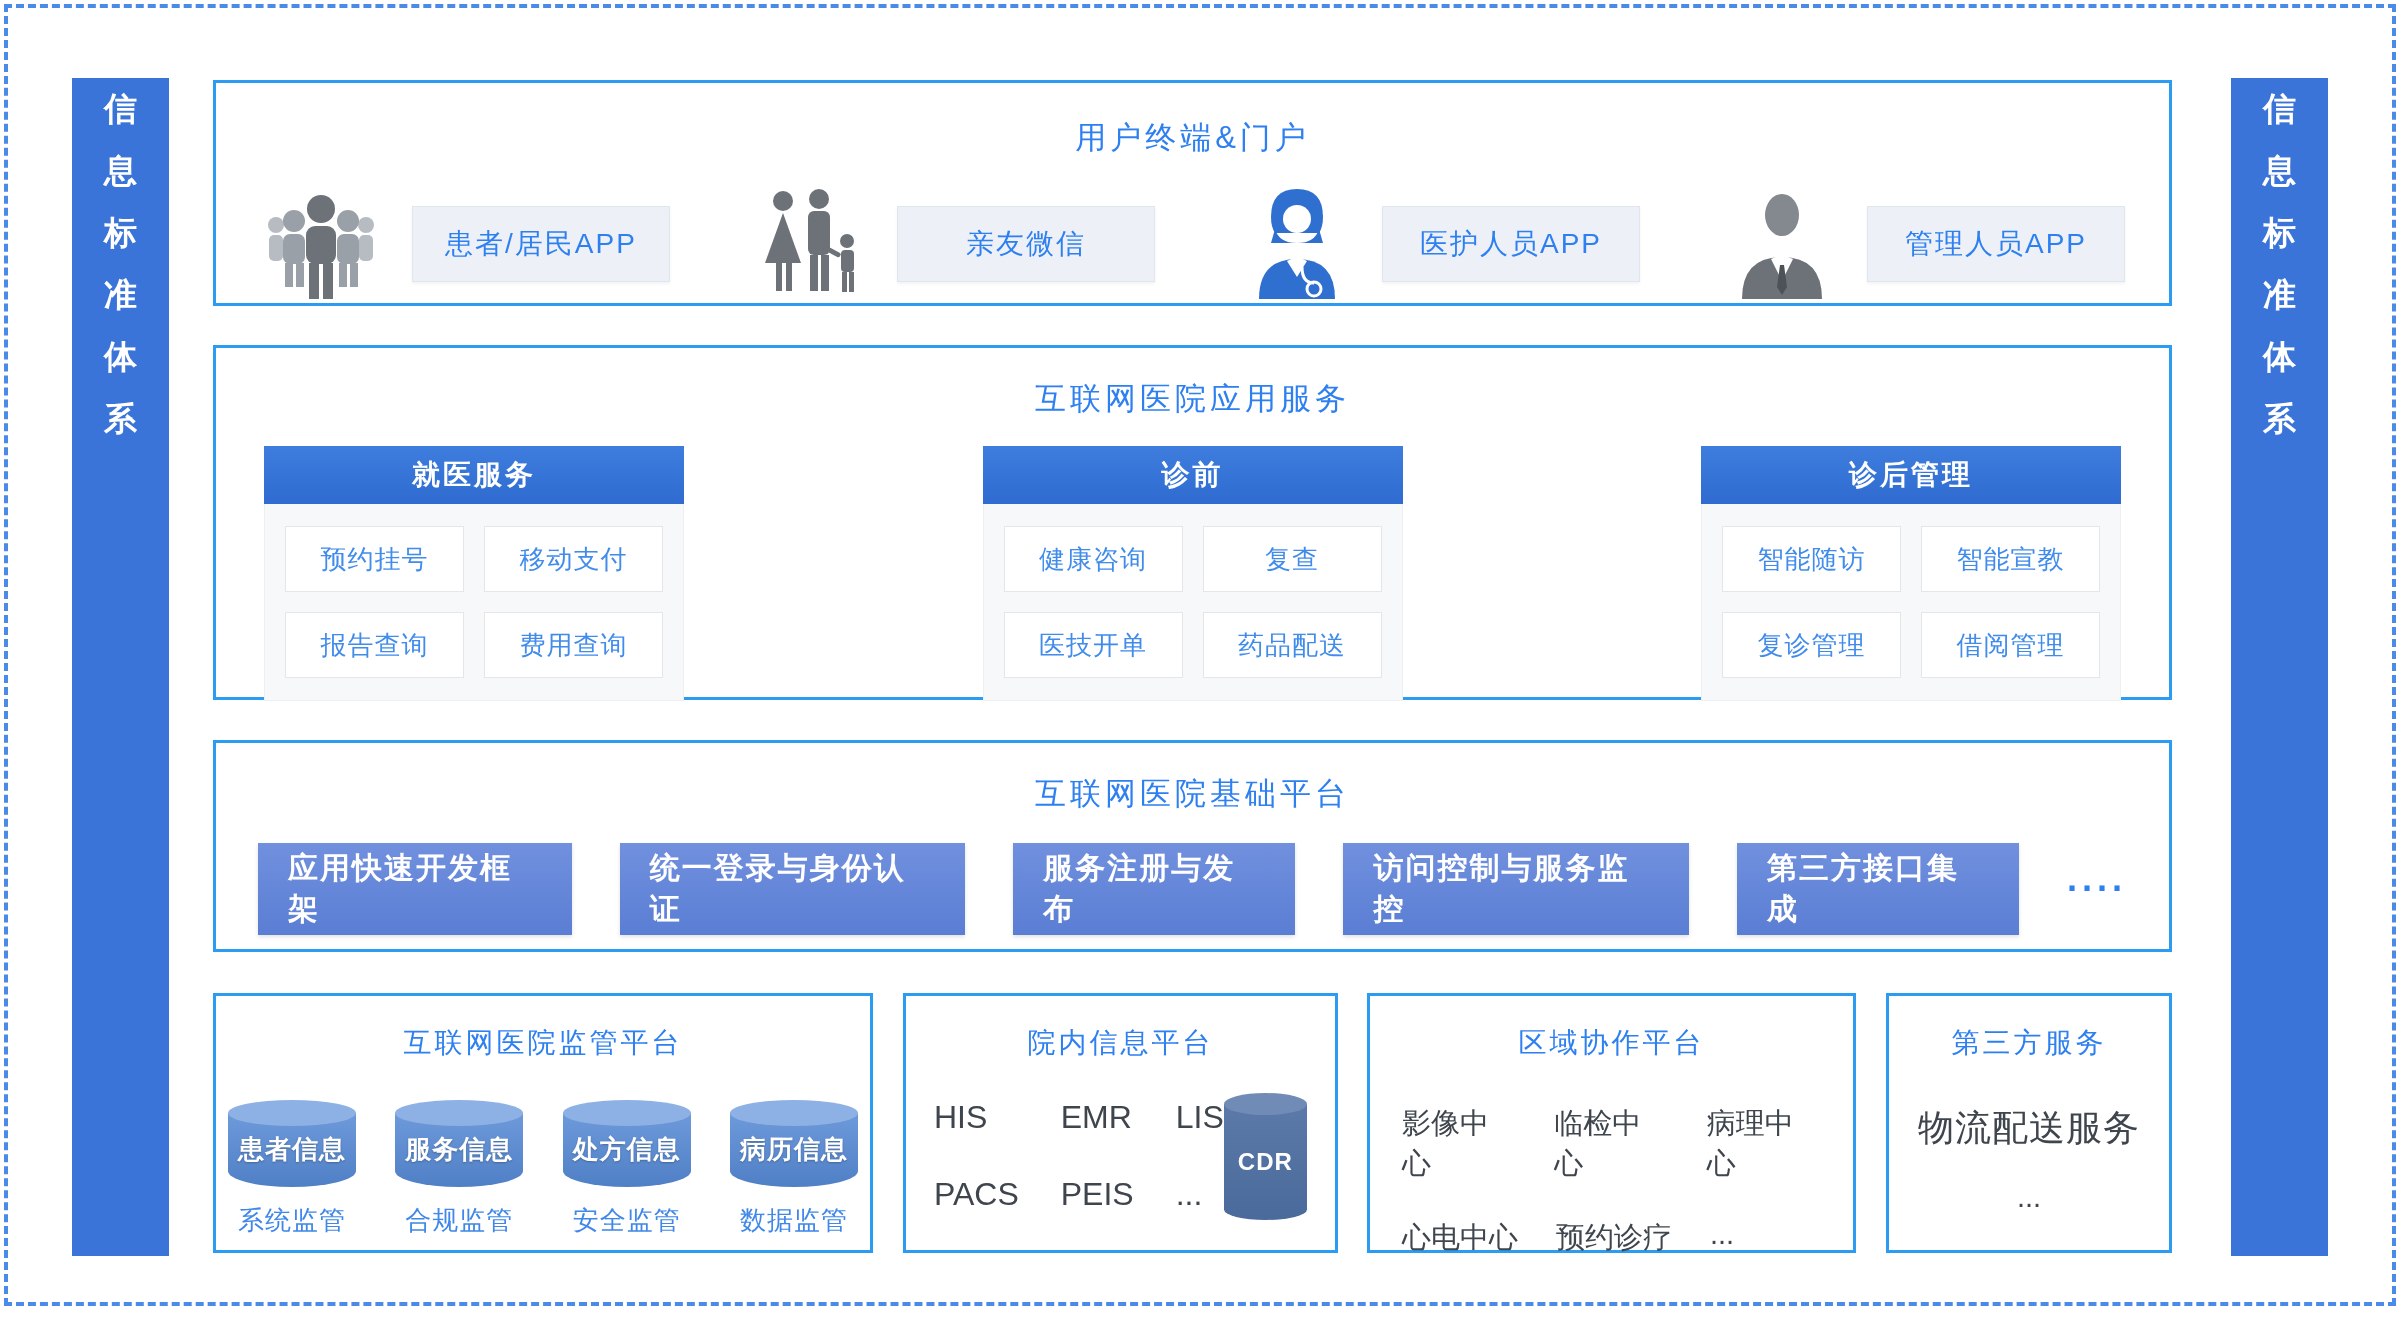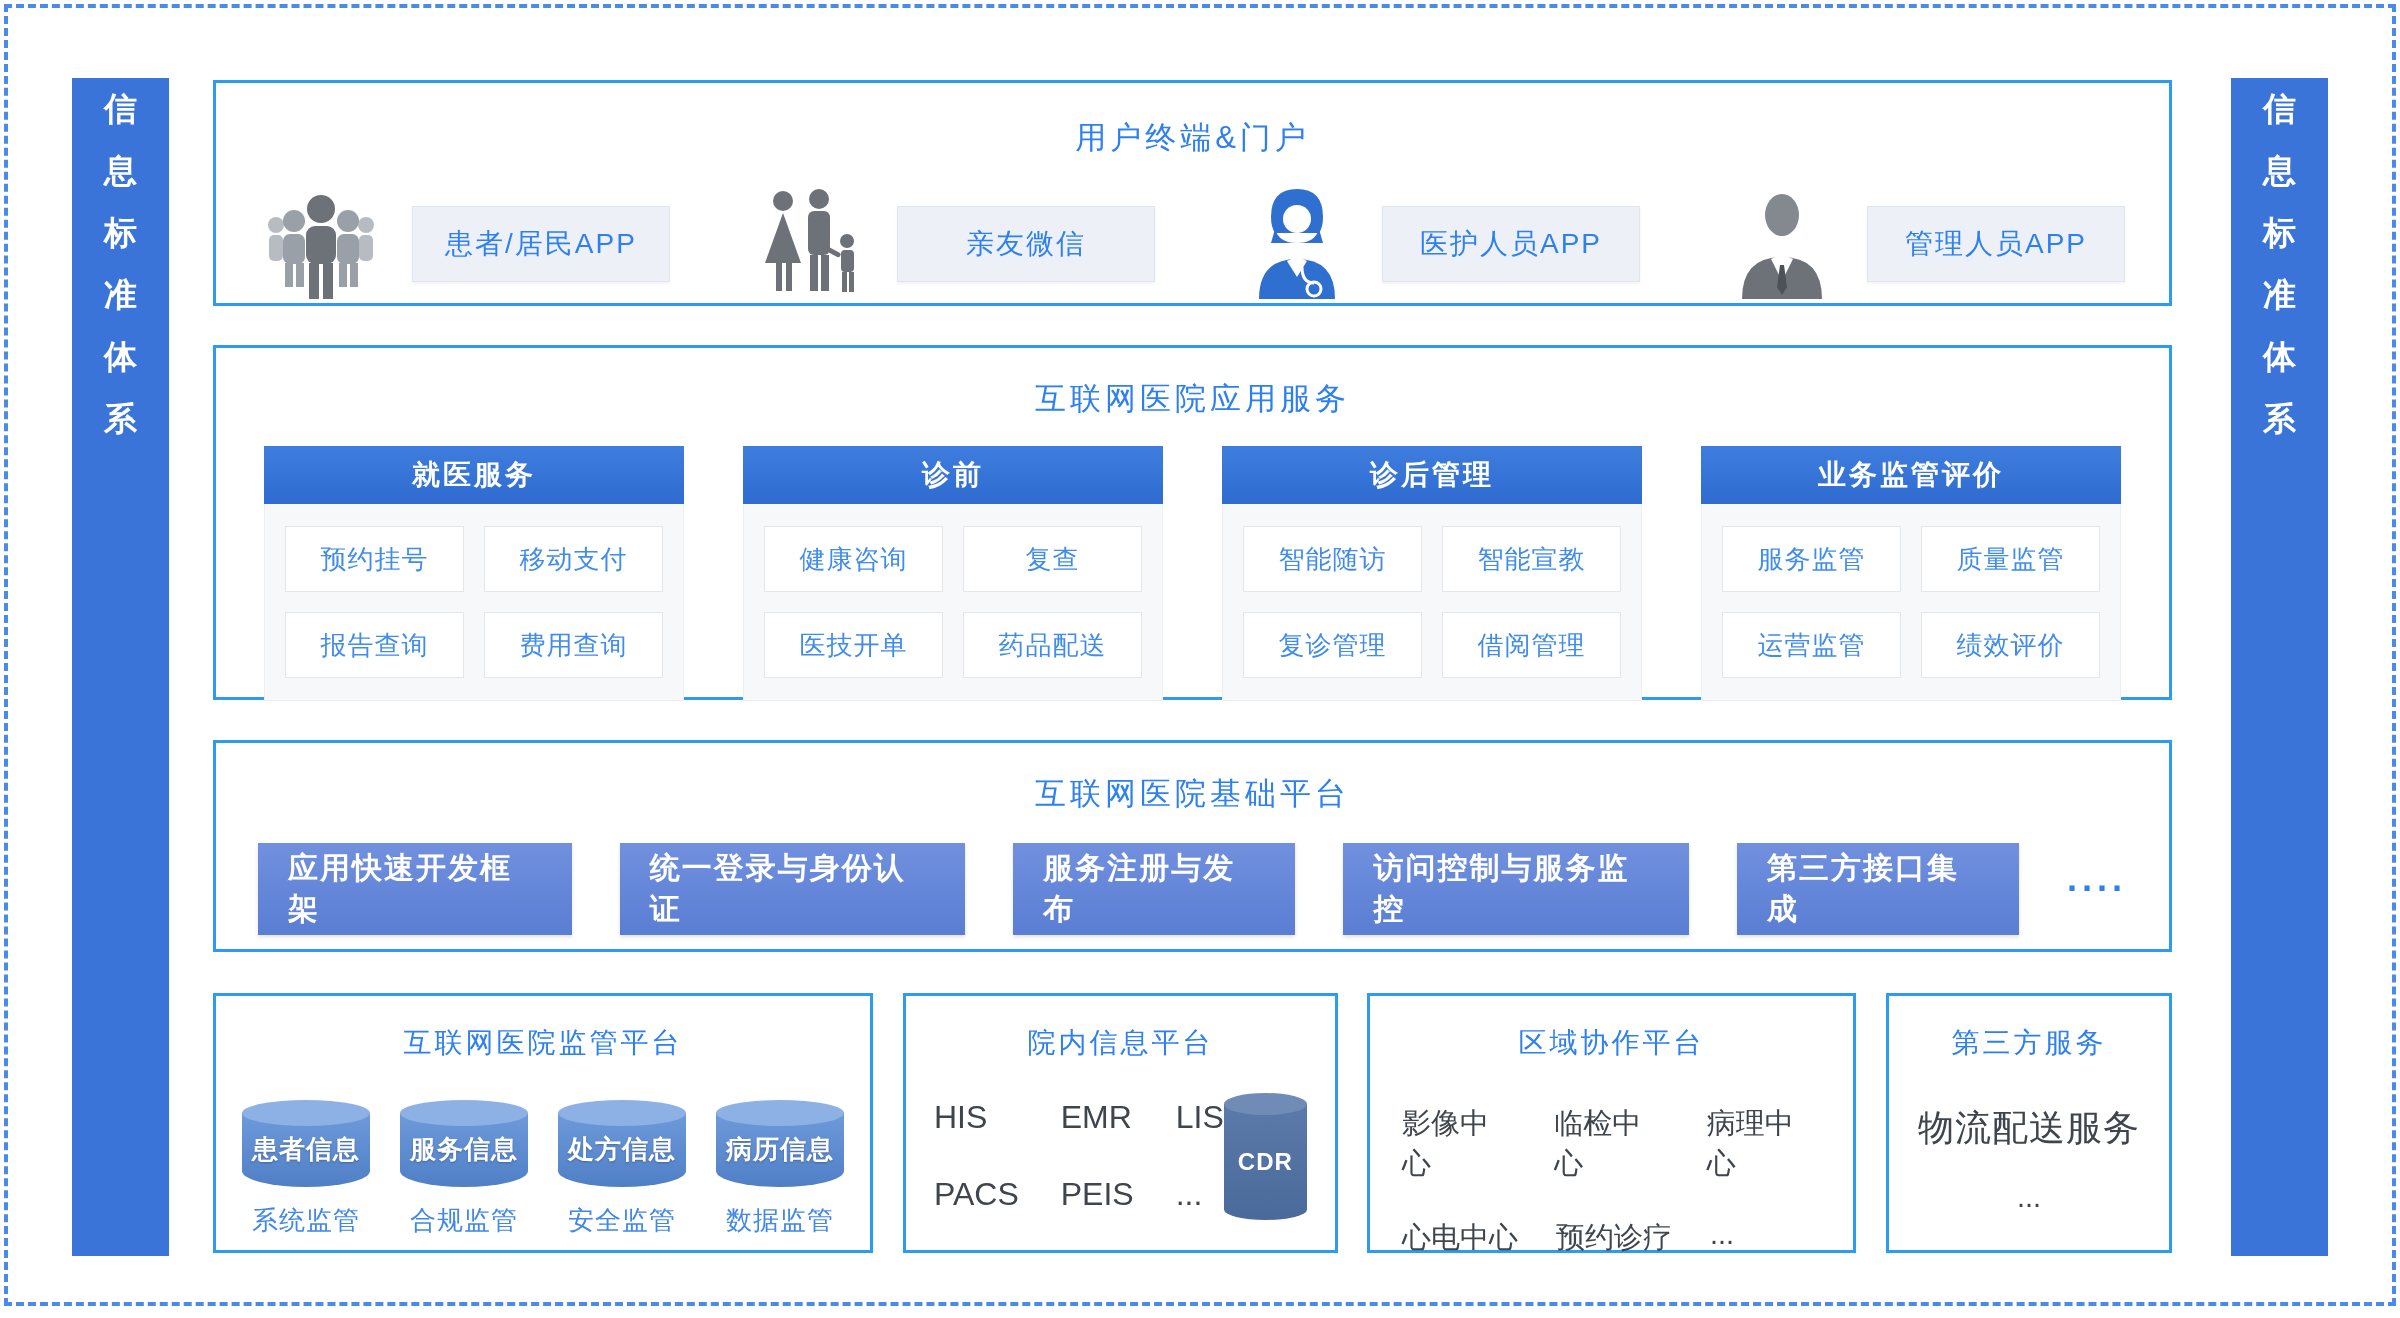--- a/index.html
+++ b/index.html
@@ -76,21 +76,21 @@
   .bbox{
     position:absolute;top:993px;height:260px;border:3px solid #2b9cf2;
     background:#ffffff;box-sizing:border-box;
   }
   .bbox-title{text-align:center;color:#2e80f0;font-size:28px;letter-spacing:3px;margin-top:28px;}
   #box-supervision{left:213px;width:660px;}
   #box-hospital{left:903px;width:435px;}
   #box-regional{left:1367px;width:489px;}
   #box-thirdparty{left:1886px;width:286px;}
   
-  .db-row{display:flex;justify-content:space-between;padding:0 26px;margin-top:38px;}
+  .db-row{display:flex;justify-content:space-between;padding:0 12px;margin-top:38px;}
   .db-group{text-align:center;}
   .cyl{
     position:relative;width:128px;height:74px;
     background:linear-gradient(180deg,#6e9ada,#4f7fc6);
     border-radius:0 0 64px 64px / 0 0 16px 16px;margin-top:13px;
   }
   .cyl::before{
     content:"";position:absolute;top:-13px;left:0;right:0;height:26px;
     background:#8db1e4;border-radius:50%;
   }
@@ -245,29 +245,20 @@
     <div class="col">
       <div class="col-header">诊后管理</div>
       <div class="col-body">
         <div class="svc">智能随访</div>
         <div class="svc">智能宣教</div>
         <div class="svc">复诊管理</div>
         <div class="svc">借阅管理</div>
       </div>
     </div>
 
-    <div class="col">
-      <div class="col-header">业务监管评价</div>
-      <div class="col-body">
-        <div class="svc">服务监管</div>
-        <div class="svc">质量监管</div>
-        <div class="svc">运营监管</div>
-        <div class="svc">绩效评价</div>
-      </div>
-    </div>
 
   </div>
 </div>
 
 <div class="sec" id="sec-base">
   <div class="sec-title">互联网医院基础平台</div>
   <div class="modules">
     <div class="module">应用快速开发框架</div>
     <div class="module">统一登录与身份认证</div>
     <div class="module">服务注册与发布</div>

